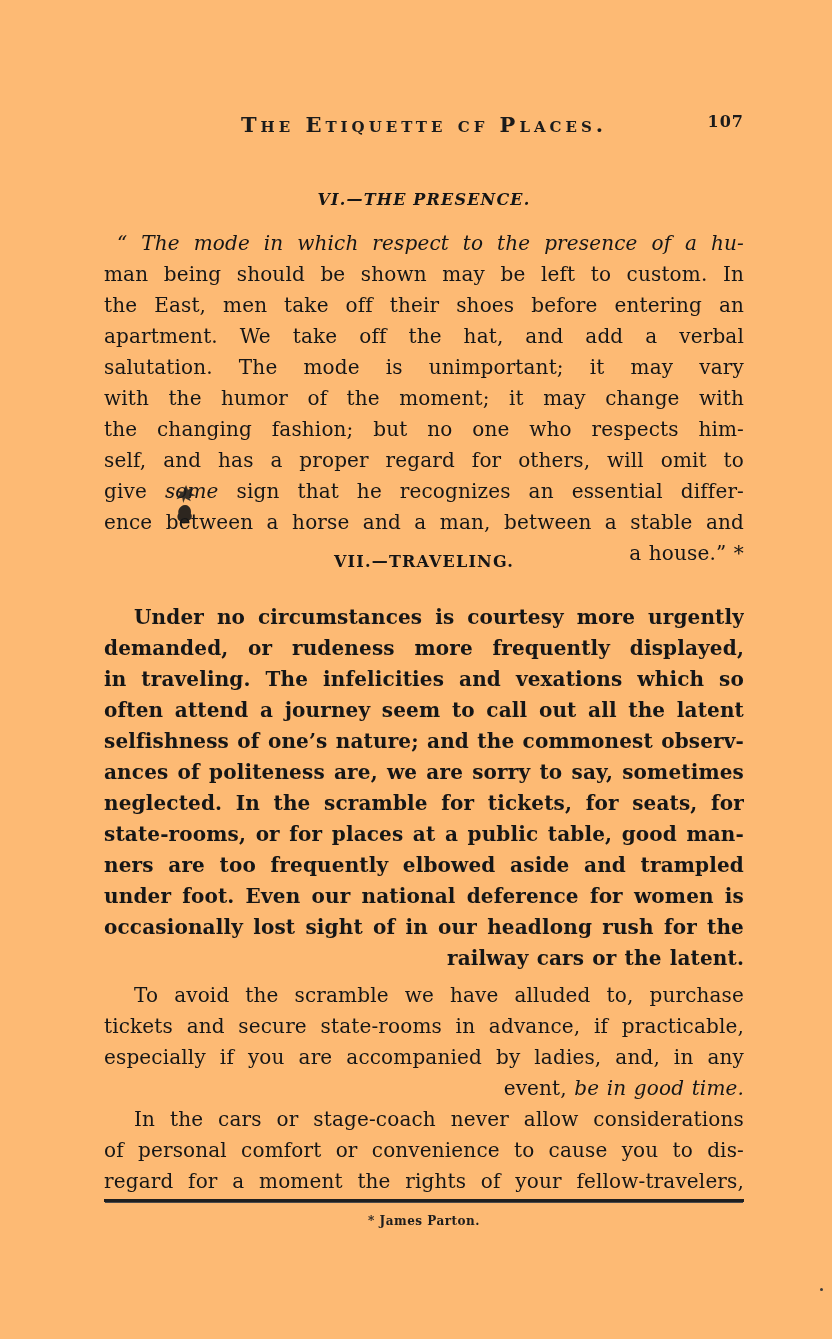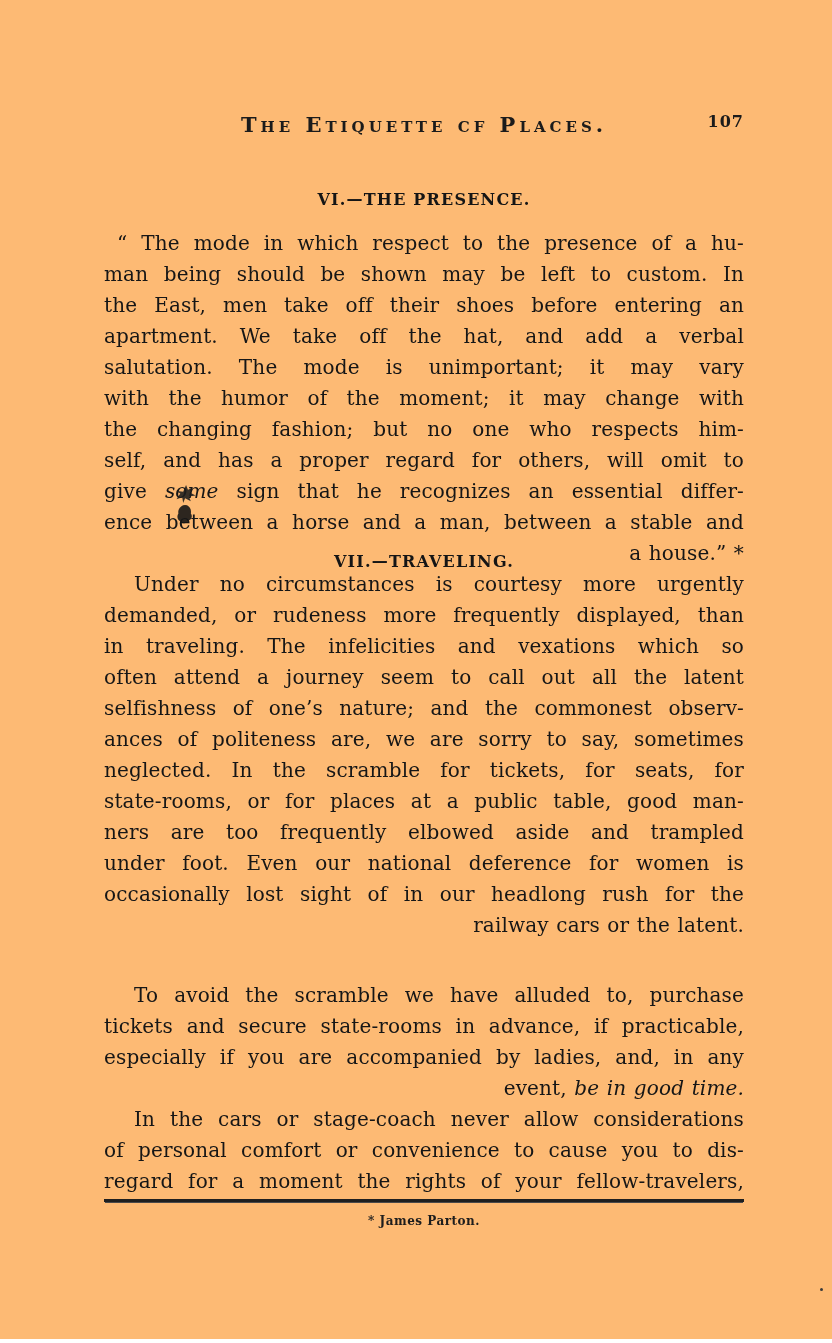--- a/index.html
+++ b/index.html
@@ -20,38 +20,38 @@
   .rh-page {
     position:absolute; right:0; top:0;
     font-size:16px; font-weight:700; letter-spacing:1px; color:#1b1b1b;
   }
 
   
   .sec-heading {
     text-align:center; font-weight:700; font-size:16px;
     letter-spacing:1.2px; color:#151515;
   }
-  .heading-vi  { top:190px; }
+  .heading-vi  { top:190px;font-style:italic; }
   .heading-vii { top:552px; }
 
   
   .para { font-size:20px; color:#161616; }
   .line {
     height:31px; line-height:31px; text-align:justify; overflow:hidden;
     letter-spacing:0.15px; word-spacing:1px;
   }
   .line::after { content:""; display:inline-block; width:100%; height:0; }
   .line.last { text-align:right; }
   .line.last::after { content:none; }
   .ind    { padding-left:30px; }
-  .ind-sm { padding-left:13px; }
+  .ind-sm { padding-left:13px;font-style:italic; }
   .em { font-style:italic; }
 
   .para-presence    { top:228px;  }
-  .para-traveling-1 { top:569px;  }
+  .para-traveling-1 { top:602px;font-weight:bold;  }
   .para-traveling-2 { top:980px;  }
   .para-traveling-3 { top:1104px; }
 
   
   .footnote-rule {
     top:1199px; height:3px; background:#1f1f1f;
     box-shadow:0 2px 0 -1px #4a4a4a;
   }
   .footnote-line {
     top:1214px; text-align:center;

